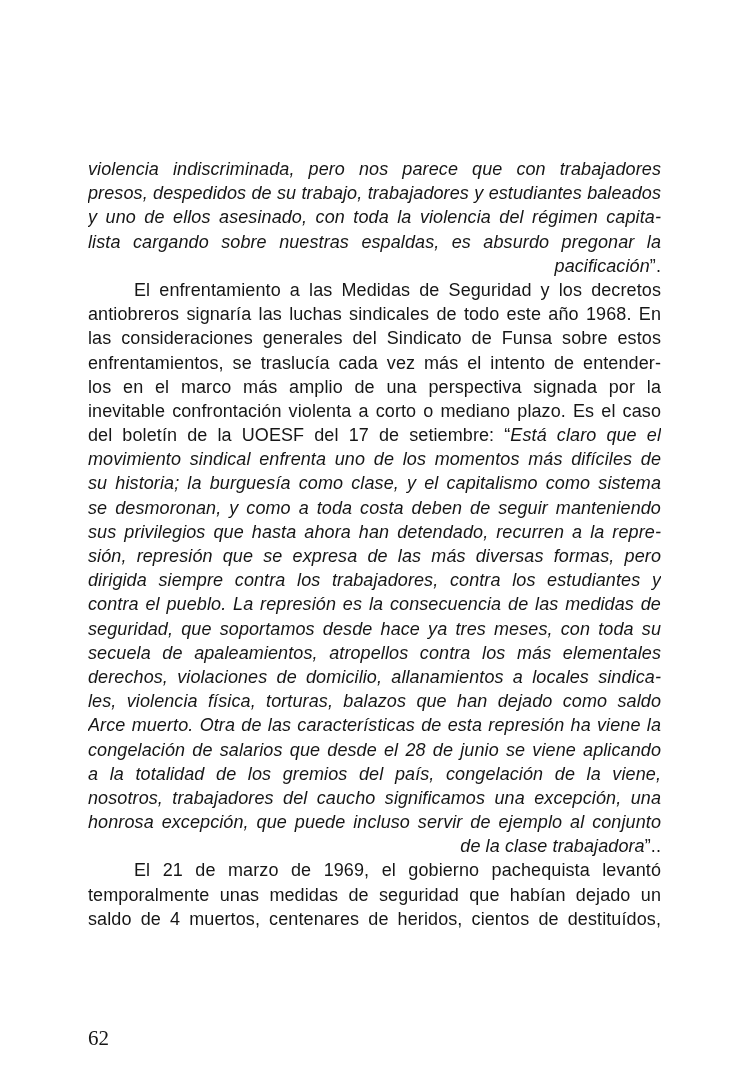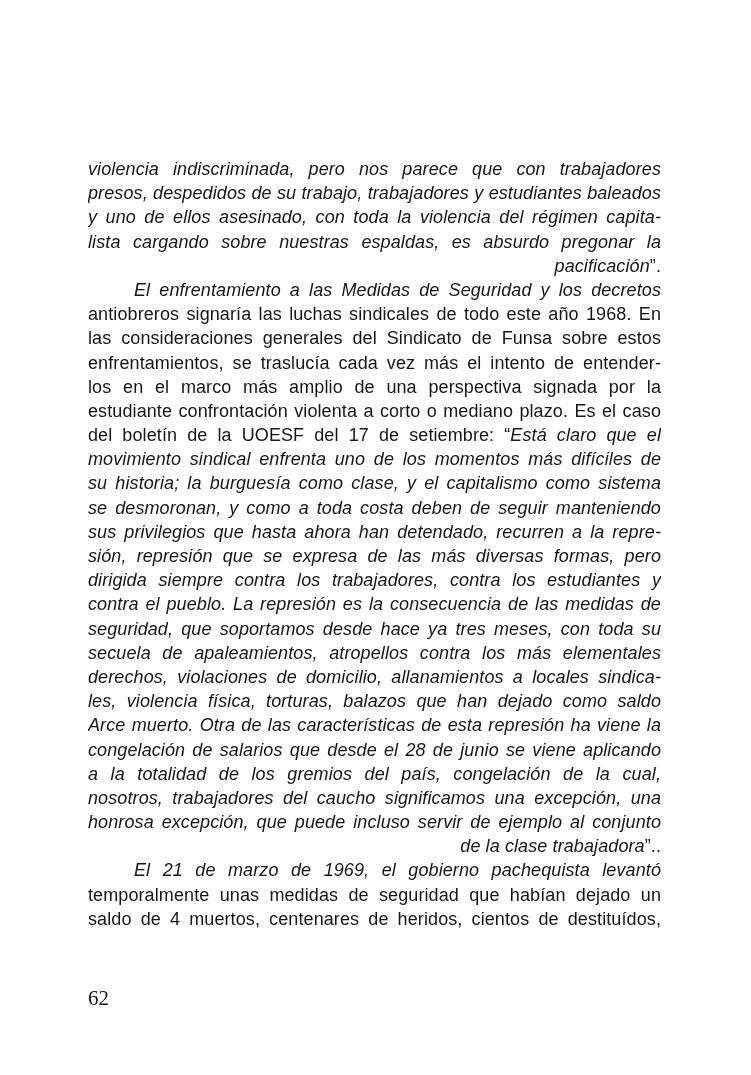--- a/index.html
+++ b/index.html
@@ -30,65 +30,64 @@
     overflow: hidden;
     text-align: right;
     white-space: normal;
   }
   .line.just {
     text-align: justify;
     text-align-last: justify;
   }
   .line.indent {
     text-indent: 46px;
-    font-style: italic;
   }
   .it {
     font-style: italic;
   }
   .page-number {
     position: absolute;
     left: 88px;
-    top: 986px;
+    top: 1026px;
     font-family: "Liberation Serif", serif;
     font-size: 21px;
     color: #161616;
   }
 </style>
 </head>
 <body>
 
 <div class="page">
   <div class="text-block">
       <div class="line just"><span class="it">violencia indiscriminada, pero nos parece que con trabajadores</span></div>
       <div class="line just"><span class="it">presos, despedidos de su trabajo, trabajadores y estudiantes baleados</span></div>
       <div class="line just"><span class="it">y uno de ellos asesinado, con toda la violencia del régimen capita-</span></div>
       <div class="line just"><span class="it">lista cargando sobre nuestras espaldas, es absurdo pregonar la</span></div>
       <div class="line"><span class="it">pacificación</span><span>”.</span></div>
       <div class="line indent just"><span>El enfrentamiento a las Medidas de Seguridad y los decretos</span></div>
       <div class="line just"><span>antiobreros signaría las luchas sindicales de todo este año 1968. En</span></div>
       <div class="line just"><span>las consideraciones generales del Sindicato de Funsa sobre estos</span></div>
       <div class="line just"><span>enfrentamientos, se traslucía cada vez más el intento de entender-</span></div>
       <div class="line just"><span>los en el marco más amplio de una perspectiva signada por la</span></div>
-      <div class="line just"><span>estudiante confrontación violenta a corto o mediano plazo. Es el caso</span></div>
+      <div class="line just"><span>inevitable confrontación violenta a corto o mediano plazo. Es el caso</span></div>
       <div class="line just"><span>del boletín de la UOESF del 17 de setiembre: “</span><span class="it">Está claro que el</span></div>
       <div class="line just"><span class="it">movimiento sindical enfrenta uno de los momentos más difíciles de</span></div>
       <div class="line just"><span class="it">su historia; la burguesía como clase, y el capitalismo como sistema</span></div>
       <div class="line just"><span class="it">se desmoronan, y como a toda costa deben de seguir manteniendo</span></div>
       <div class="line just"><span class="it">sus privilegios que hasta ahora han detendado, recurren a la repre-</span></div>
       <div class="line just"><span class="it">sión, represión que se expresa de las más diversas formas, pero</span></div>
       <div class="line just"><span class="it">dirigida siempre contra los trabajadores, contra los estudiantes y</span></div>
       <div class="line just"><span class="it">contra el pueblo. La represión es la consecuencia de las medidas de</span></div>
       <div class="line just"><span class="it">seguridad, que soportamos desde hace ya tres meses, con toda su</span></div>
       <div class="line just"><span class="it">secuela de apaleamientos, atropellos contra los más elementales</span></div>
       <div class="line just"><span class="it">derechos, violaciones de domicilio, allanamientos a locales sindica-</span></div>
       <div class="line just"><span class="it">les, violencia física, torturas, balazos que han dejado como saldo</span></div>
       <div class="line just"><span class="it">Arce muerto. Otra de las características de esta represión ha viene la</span></div>
       <div class="line just"><span class="it">congelación de salarios que desde el 28 de junio se viene aplicando</span></div>
-      <div class="line just"><span class="it">a la totalidad de los gremios del país, congelación de la cual,</span></div>
+      <div class="line just"><span class="it">a la totalidad de los gremios del país, congelación de la viene,</span></div>
       <div class="line just"><span class="it">nosotros, trabajadores del caucho significamos una excepción, una</span></div>
       <div class="line just"><span class="it">honrosa excepción, que puede incluso servir de ejemplo al conjunto</span></div>
       <div class="line"><span class="it">de la clase trabajadora</span><span>”..</span></div>
       <div class="line indent just"><span>El 21 de marzo de 1969, el gobierno pachequista levantó</span></div>
       <div class="line just"><span>temporalmente unas medidas de seguridad que habían dejado un</span></div>
       <div class="line just"><span>saldo de 4 muertos, centenares de heridos, cientos de destituídos,</span></div>
     </div>
   <div class="page-number">62</div>
 </div>
 

